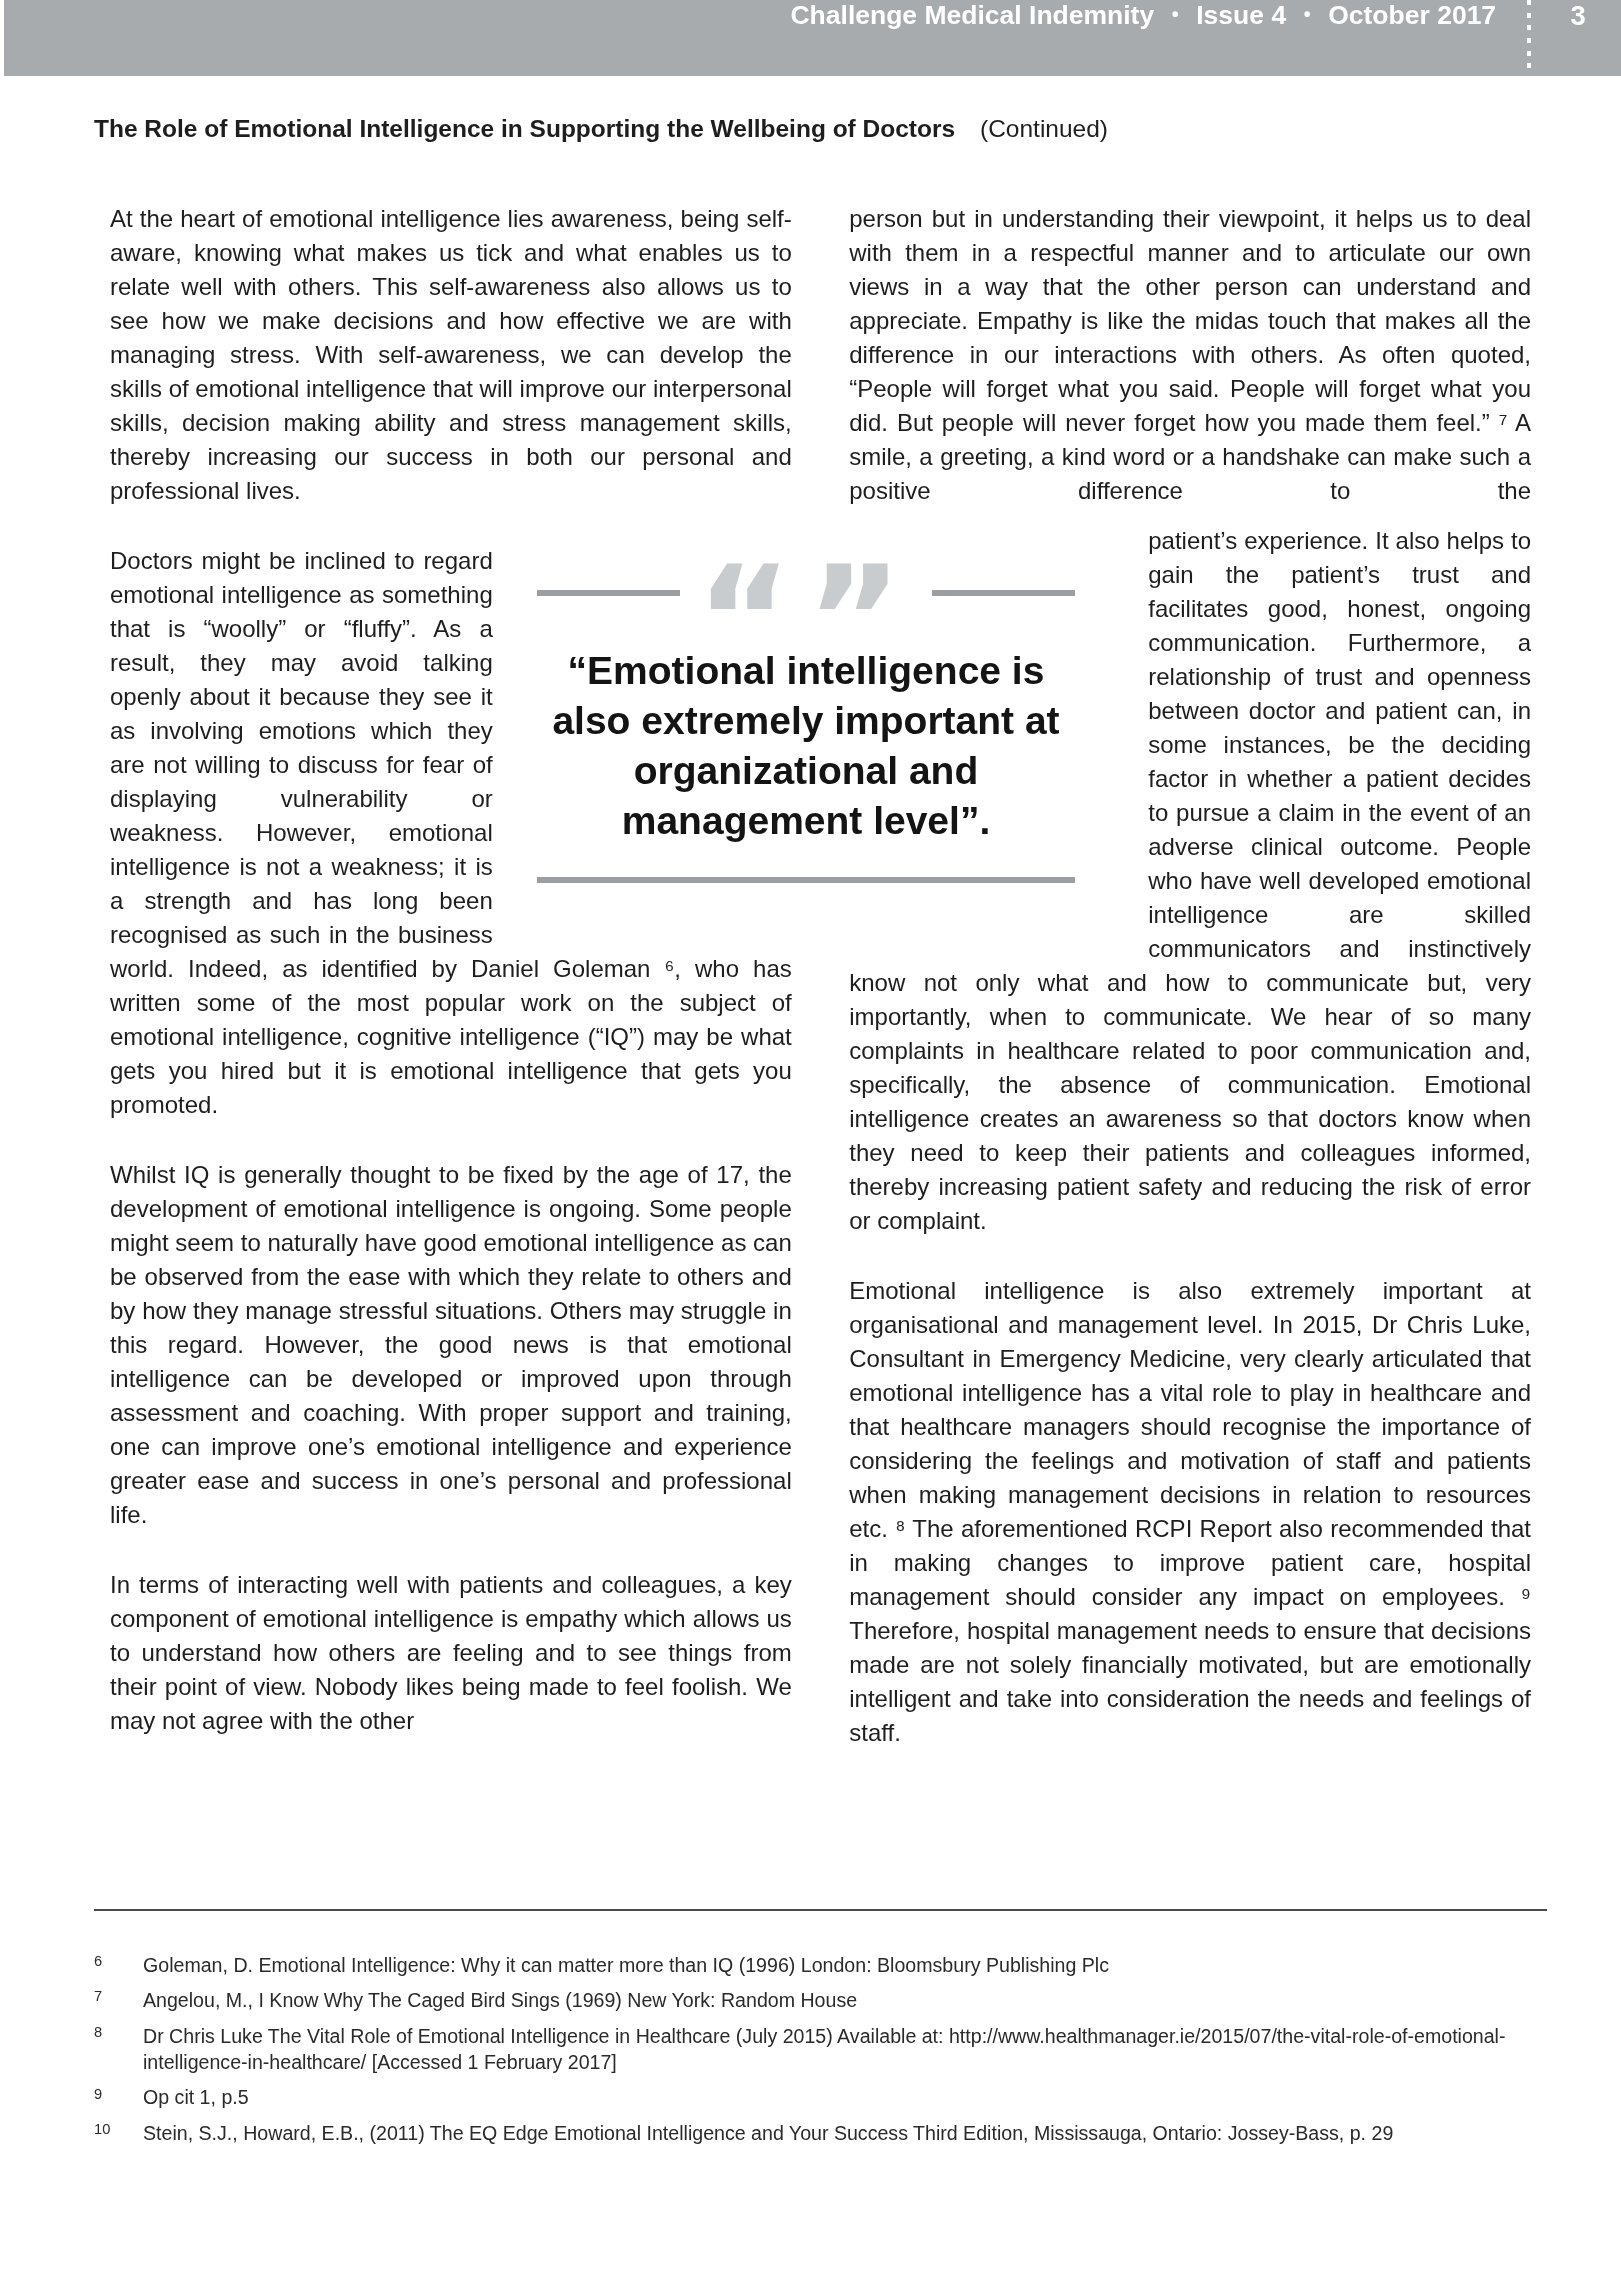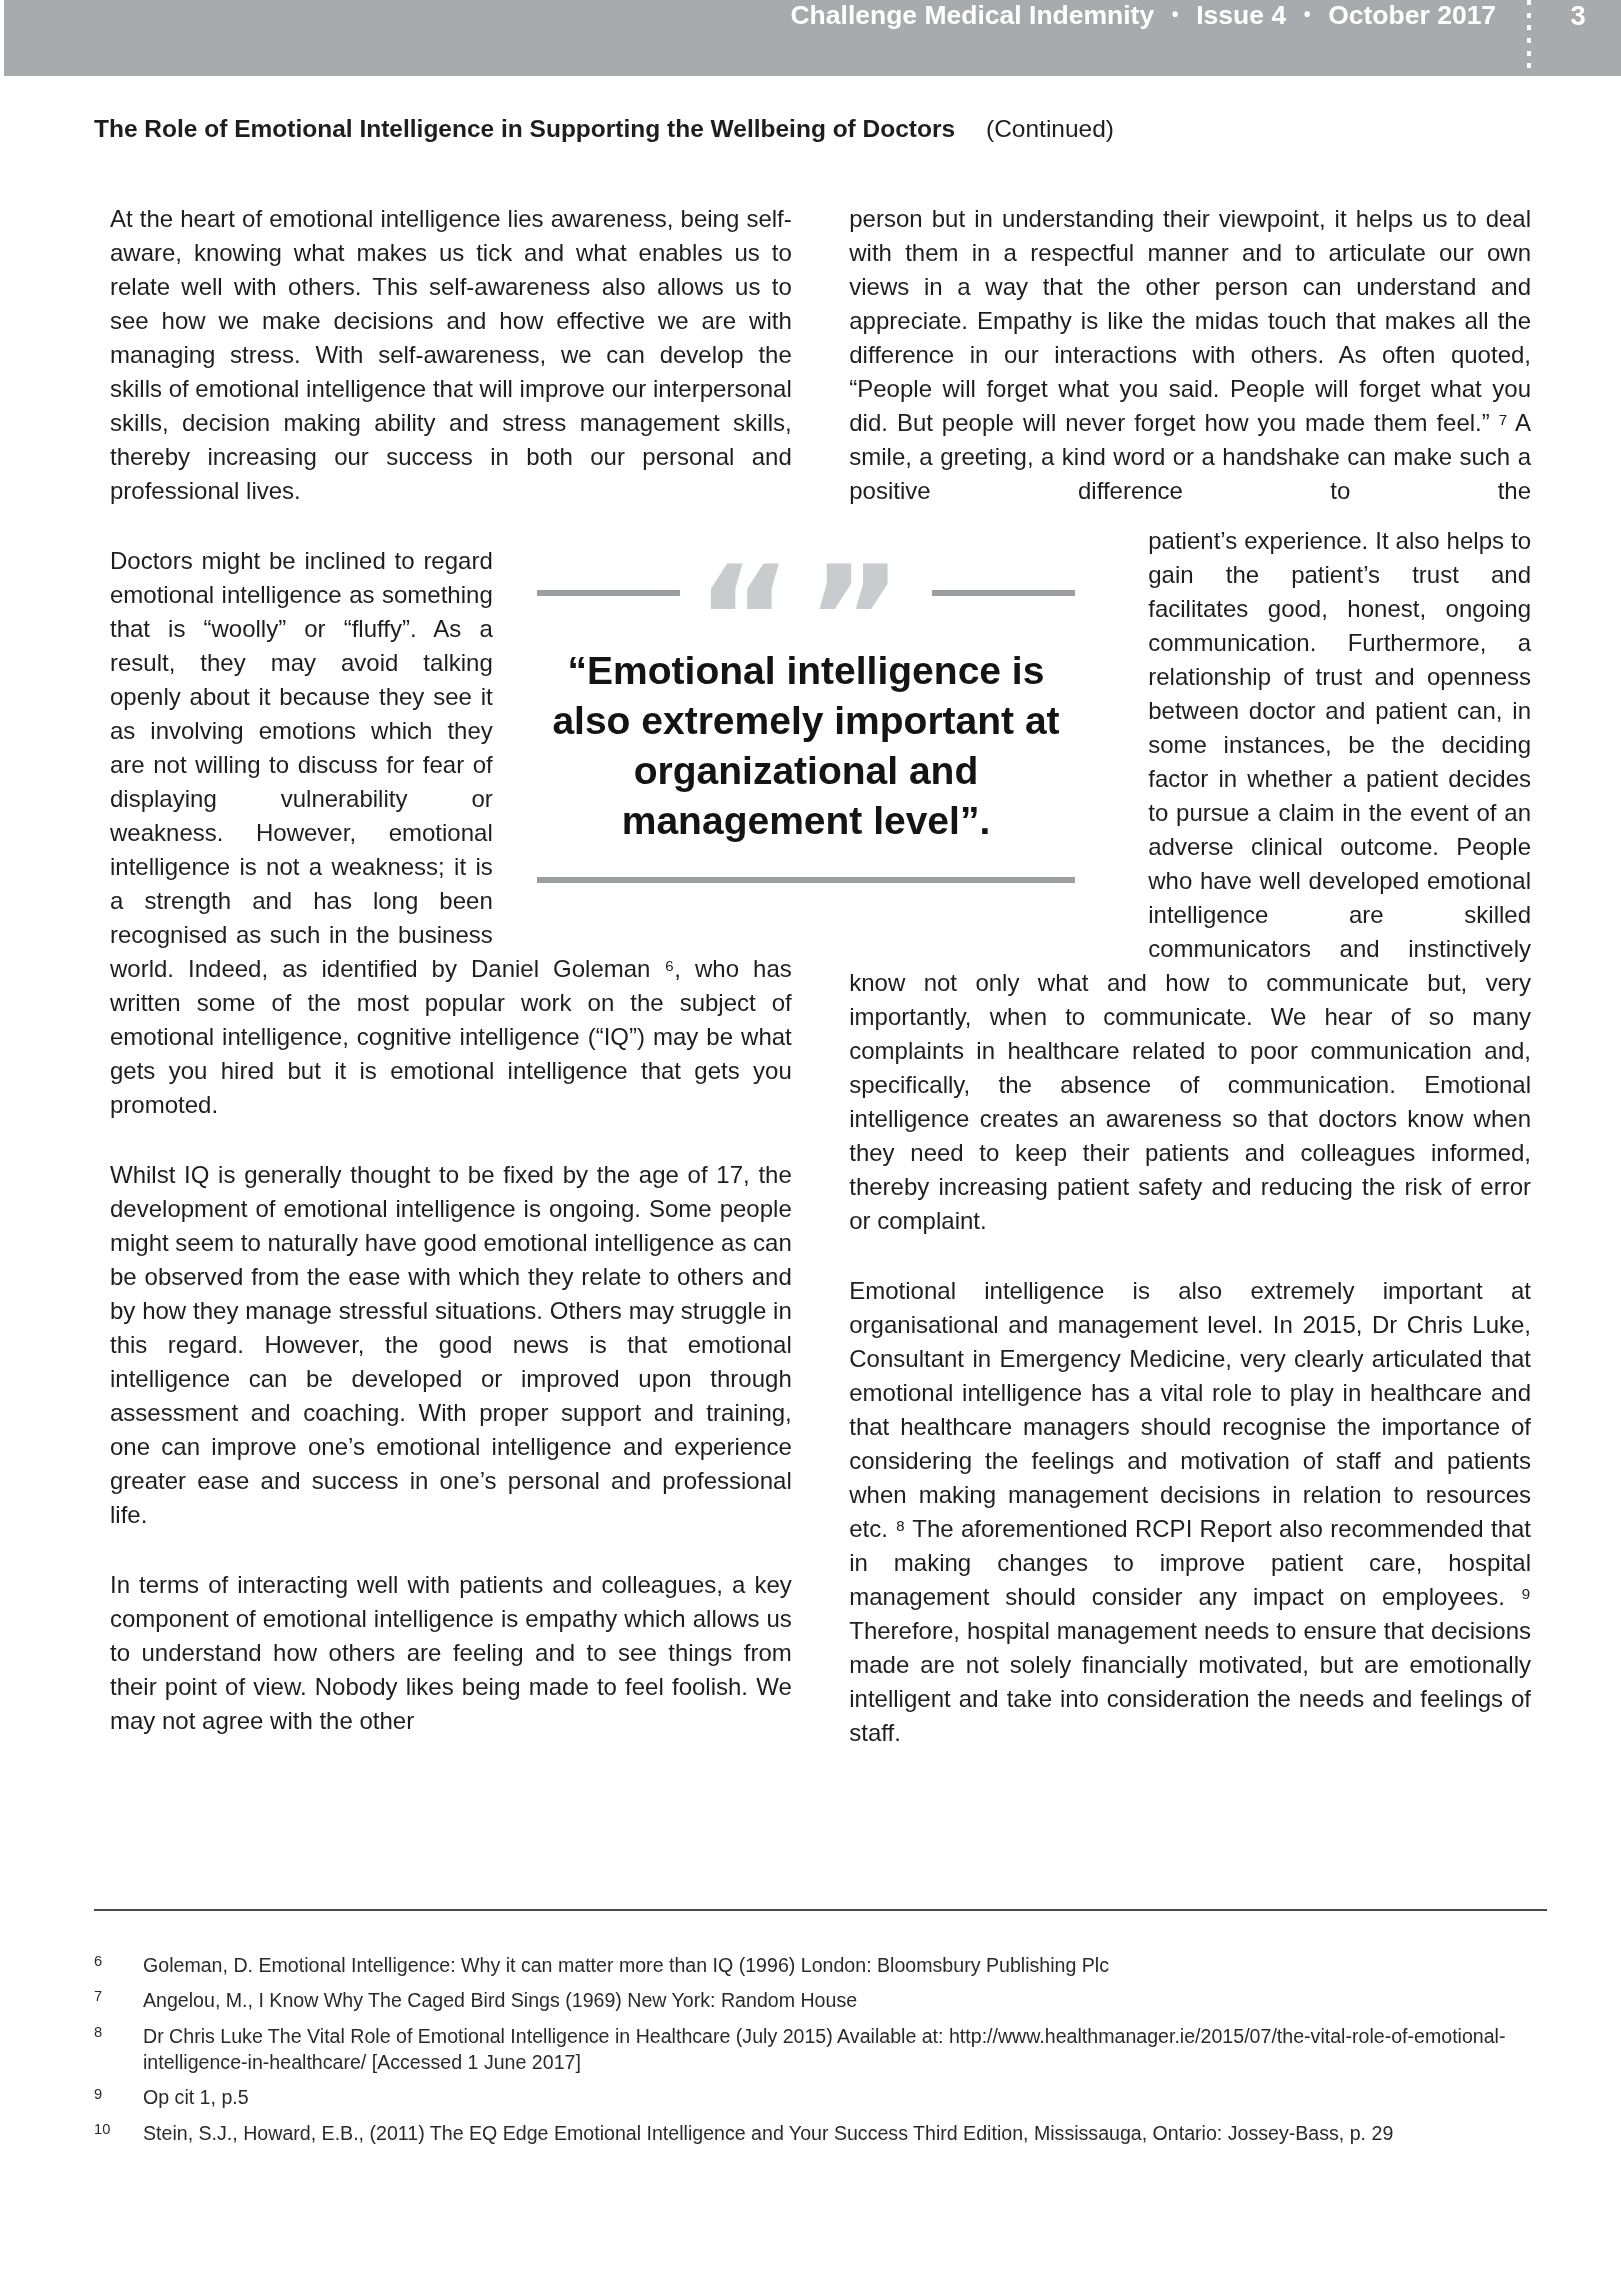--- a/index.html
+++ b/index.html
@@ -21,21 +21,21 @@
   .dot-divider{
     width:3.9px;height:76px;margin-left:31px;
     background:repeating-linear-gradient(to bottom,#ffffff 0 4.9px,transparent 4.9px 12.7px);
   }
   .page-num{
     width:94px;text-align:center;color:#ffffff;font-weight:bold;font-size:27.4px;
   }
   
   .title-row{position:absolute;top:114px;left:94px;width:1453px;font-size:24.5px;line-height:29px;}
   .title-row .t{font-weight:bold;}
-  .title-row .cont{font-weight:normal;margin-left:24px;}
+  .title-row .cont{font-weight:normal;margin-left:18px;}
   
   .content{position:absolute;top:186px;left:94px;width:1453px;display:flex;gap:25.5px;}
   .col{flex:1;min-width:0;}
   .para,.wrap{
     margin:16px;text-align:justify;font-size:24px;line-height:34px;color:#1e1e1e;
   }
   .gap-top{margin-top:36px;}
   .jlast{text-align-last:justify;}
   .spacer-r{float:right;width:299px;height:385px;}
   .spacer-l{float:left;width:299px;height:427px;}
@@ -120,21 +120,21 @@
     <div class="fn">
       <span class="fn-num">6</span>
       <span class="fn-text">Goleman, D. Emotional Intelligence: Why it can matter more than IQ (1996) London: Bloomsbury Publishing Plc</span>
     </div>
     <div class="fn">
       <span class="fn-num">7</span>
       <span class="fn-text">Angelou, M., I Know Why The Caged Bird Sings (1969) New York: Random House</span>
     </div>
     <div class="fn">
       <span class="fn-num">8</span>
-      <span class="fn-text">Dr Chris Luke The Vital Role of Emotional Intelligence in Healthcare (July 2015)  Available at: http://www.healthmanager.ie/2015/07/the-vital-role-of-emotional-intelligence-in-healthcare/ [Accessed 1 June 2017]</span>
+      <span class="fn-text">Dr Chris Luke The Vital Role of Emotional Intelligence in Healthcare (July 2015)  Available at: http://www.healthmanager.ie/2015/07/the-vital-role-of-emotional-intelligence-in-healthcare/ [Accessed 1 February 2017]</span>
     </div>
     <div class="fn">
       <span class="fn-num">9</span>
       <span class="fn-text">Op cit 1, p.5</span>
     </div>
     <div class="fn">
       <span class="fn-num">10</span>
       <span class="fn-text">Stein, S.J., Howard, E.B., (2011) The EQ Edge Emotional Intelligence and Your Success Third Edition, Mississauga, Ontario: Jossey-Bass, p. 29</span>
     </div>
   </footer>

